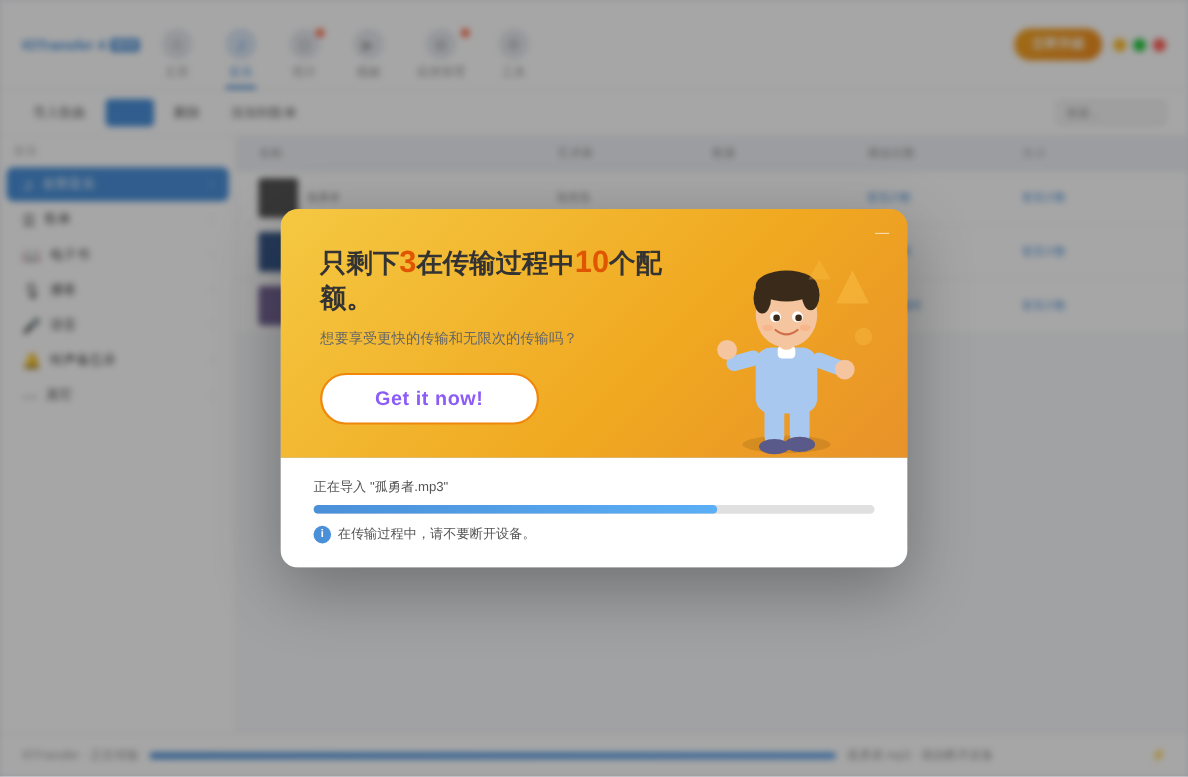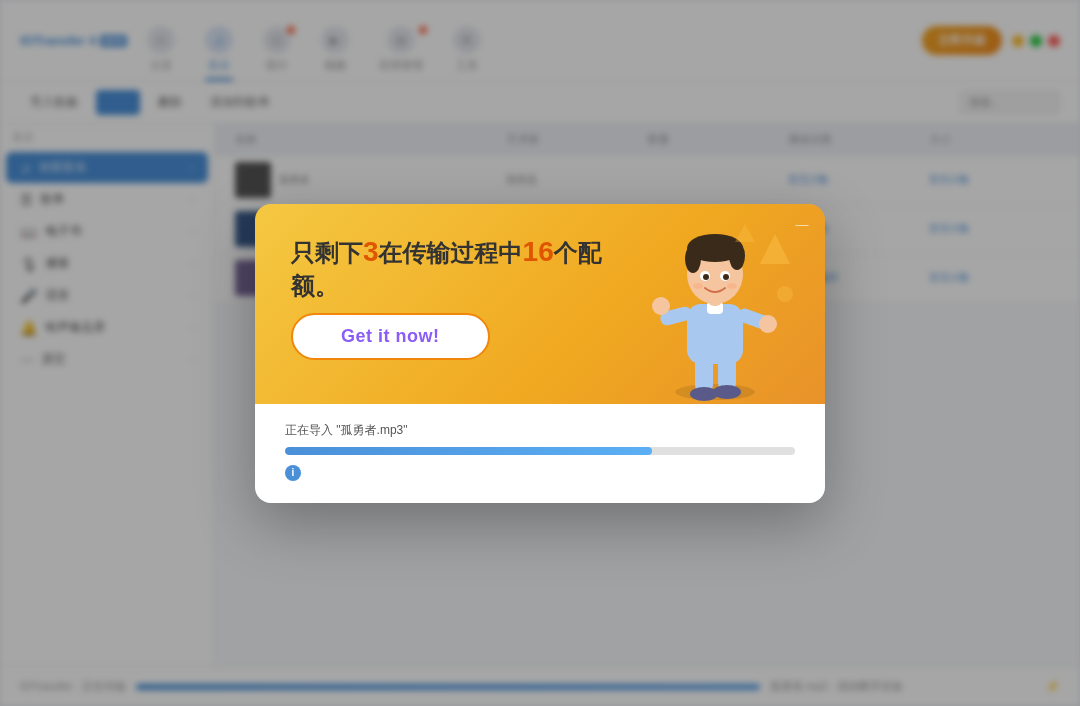--- a/index.html
+++ b/index.html
@@ -501,22 +501,23 @@
 
 </div>
 
 <div class="overlay">
   <div class="modal">
 
     <div class="modal-top">
       <div class="modal-close">—</div>
 
       <div class="modal-title">
-        <span>只剩下</span><span class="highlight-num">3</span><span>在传输过程中</span><span class="highlight-num">16</span><span>个配额。</span>
-      </div>
+        <span>只剩下</span><span class="highlight-num">3</span><span>在传输过程中</span><span class="highlight-num">10</span><span>个配额。</span>
+      </div>
+      <div class="modal-subtitle">想要享受更快的传输和无限次的传输吗？</div>
 
       <button class="get-now-btn">Get it now!</button>
 
       
       <div class="modal-character">
         <svg viewBox="0 0 200 190" xmlns="http://www.w3.org/2000/svg" width="200" height="190">
 
           <ellipse cx="100" cy="178" rx="40" ry="8" fill="rgba(0,0,0,0.1)"></ellipse>
 
           <rect x="80" y="140" width="18" height="40" rx="9" fill="#a8c8f0"></rect>
@@ -562,17 +563,18 @@
       </div>
     </div>
 
     <div class="modal-bottom">
       <div class="progress-label">正在导入 "孤勇者.mp3"</div>
       <div class="progress-bar-track">
         <div class="progress-bar-fill"></div>
       </div>
       <div class="progress-warning">
         <div class="warning-icon">i</div>
+        <span>在传输过程中，请不要断开设备。</span>
       </div>
     </div>
 
   </div>
 </div>
 
 </body></html>

